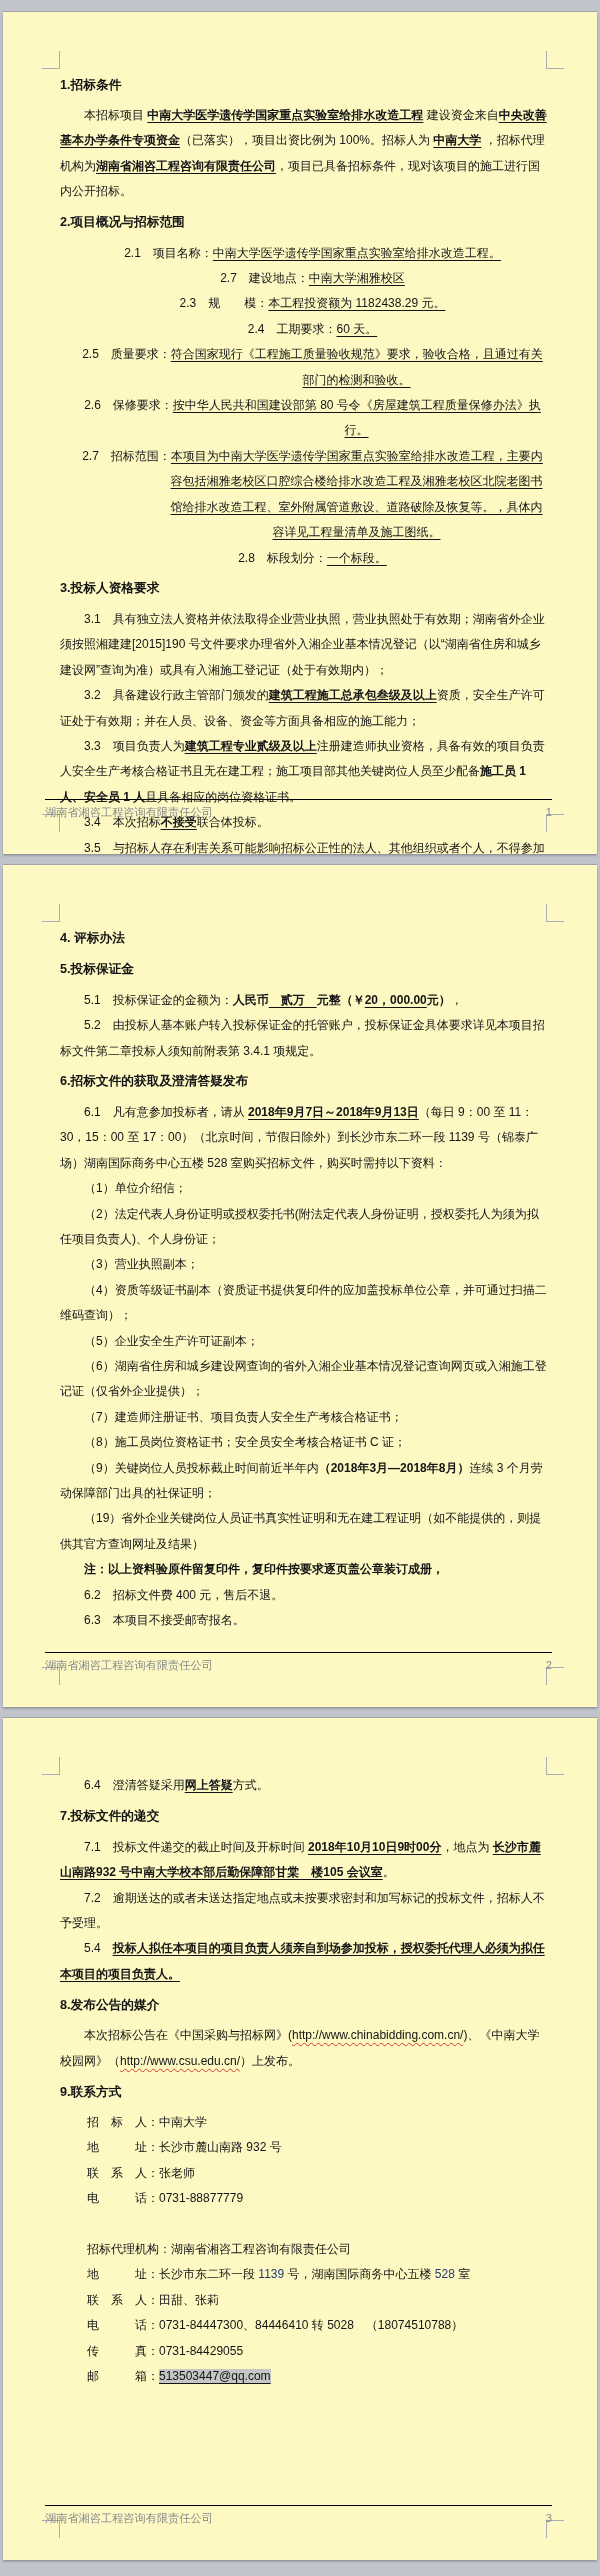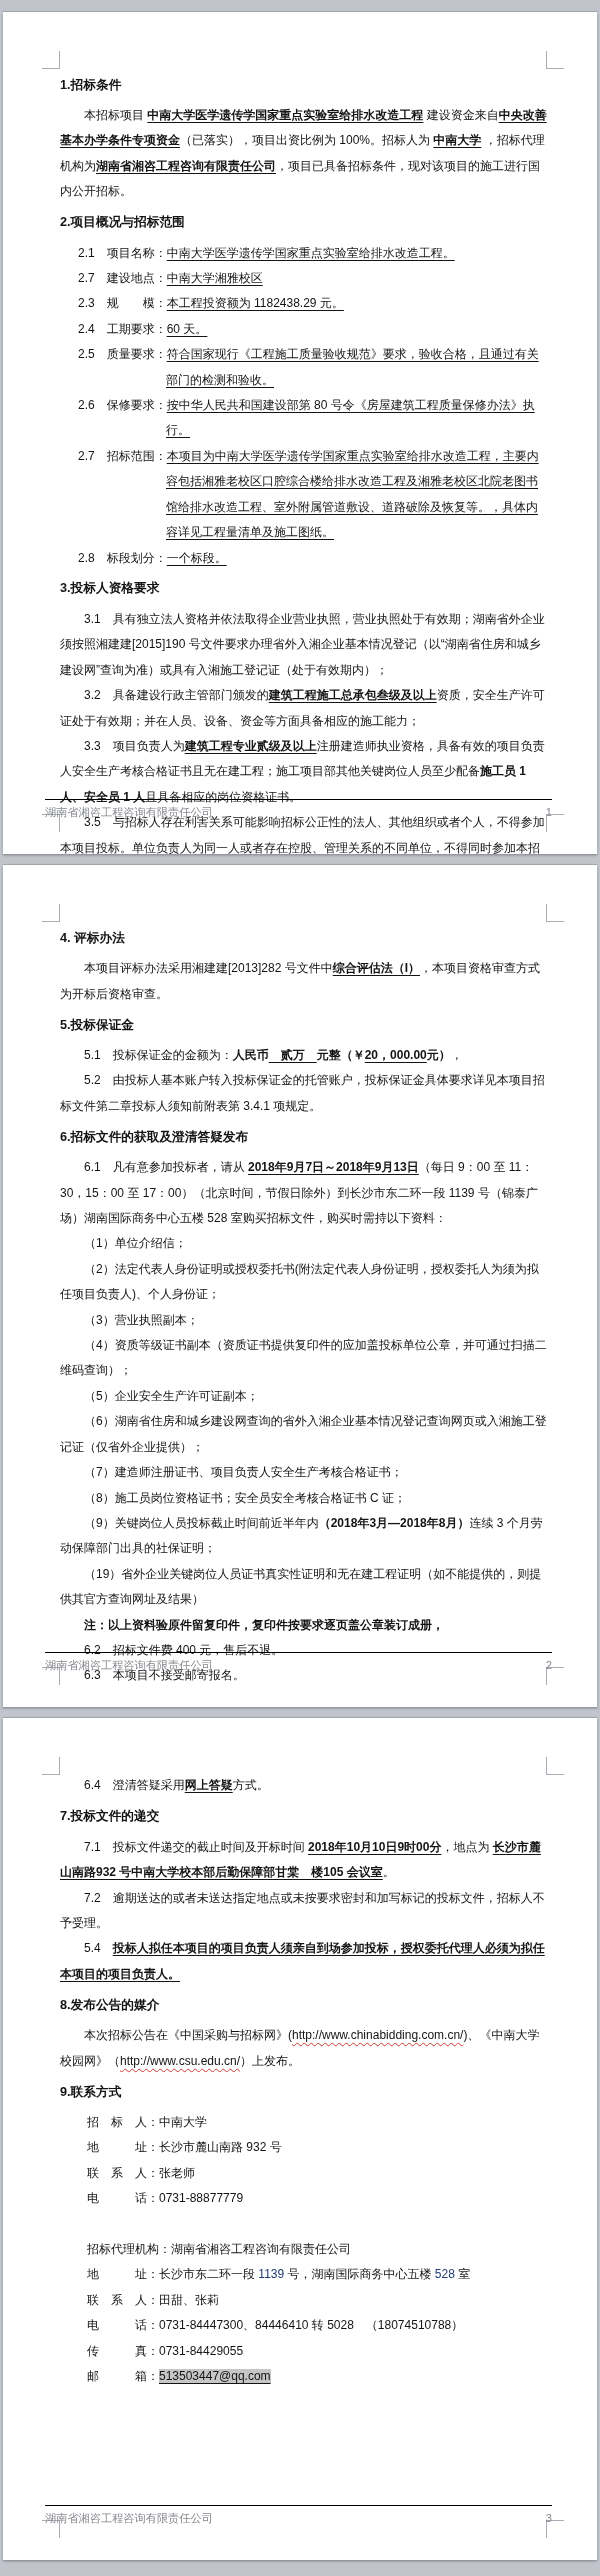--- a/index.html
+++ b/index.html
@@ -7,38 +7,38 @@
     width:600px;
     background:#c1c4cb;
     font-family:"Liberation Sans",sans-serif;
     -webkit-font-smoothing:antialiased;
   }
   .page{
     position:relative;
     width:594px;
     height:842px;
     margin:0 auto;
-    background:#ffffff;
+    background:#fef9c3;
     box-shadow:0 -0.7px 0.7px rgba(0,0,0,.18), 0 1.5px 2.2px rgba(60,64,72,.45);
     box-sizing:border-box;
     overflow:hidden;
   }
   .page + .page{margin-top:11.2px;}
   .page-wrap{padding:12px 0 14px 0;}
   .content{
     position:absolute;
     left:57px; right:50px; top:55px;
     font-size:12px;
     line-height:25.4px;
     color:#141414;
   }
   .blk{white-space:pre-wrap;}
   .blk-h{font-weight:bold;font-size:12.7px;line-height:27px;margin:4.5px 0;}
   .blk-p{text-indent:24px;}
-  .blk-i2{margin-left:18px;padding-left:88px;text-indent:-88px;}
+  .blk-i2{margin-left:18px;padding-left:88px;text-indent:-88px;text-align:center;}
   .blk-c{padding-left:27px;}
   .blk-sp{height:25.4px;}
   .r-b{font-weight:bold;}
   .r-u{text-decoration:underline;text-underline-offset:3px;}
   .r-bu{font-weight:bold;text-decoration:underline;text-underline-offset:3px;}
   .r-wavy{text-decoration-line:underline;text-decoration-style:wavy;text-decoration-color:#d43a2f;text-decoration-thickness:0.7px;text-underline-offset:3px;}
   .r-blue{color:#1f3a6e;}
   .r-email{background:#c6c6c6;text-decoration:underline;text-underline-offset:3px;}
   .footer{
     position:absolute;
@@ -77,36 +77,36 @@
         <div class="blk blk-i2"><span>2.3　规　　模：</span><span class="r-u">本工程投资额为 1182438.29 元。</span></div>
         <div class="blk blk-i2"><span>2.4　工期要求：</span><span class="r-u">60 天。</span></div>
         <div class="blk blk-i2"><span>2.5　质量要求：</span><span class="r-u">符合国家现行《工程施工质量验收规范》要求，验收合格，且通过有关部门的检测和验收。</span></div>
         <div class="blk blk-i2"><span>2.6　保修要求：</span><span class="r-u">按中华人民共和国建设部第 80 号令《房屋建筑工程质量保修办法》执行。</span></div>
         <div class="blk blk-i2"><span>2.7　招标范围：</span><span class="r-u">本项目为中南大学医学遗传学国家重点实验室给排水改造工程，主要内容包括湘雅老校区口腔综合楼给排水改造工程及湘雅老校区北院老图书馆给排水改造工程、室外附属管道敷设、道路破除及恢复等。，具体内容详见工程量清单及施工图纸。</span></div>
         <div class="blk blk-i2"><span>2.8　标段划分：</span><span class="r-u">一个标段。</span></div>
         <div class="blk blk-h"><span>3.投标人资格要求</span></div>
         <div class="blk blk-p"><span>3.1　具有独立法人资格并依法取得企业营业执照，营业执照处于有效期；湖南省外企业须按照湘建建[2015]190 号文件要求办理省外入湘企业基本情况登记（以“湖南省住房和城乡建设网”查询为准）或具有入湘施工登记证（处于有效期内）；</span></div>
         <div class="blk blk-p"><span>3.2　具备建设行政主管部门颁发的</span><span class="r-bu">建筑工程施工总承包叁级及以上</span><span>资质，安全生产许可证处于有效期；并在人员、设备、资金等方面具备相应的施工能力；</span></div>
         <div class="blk blk-p"><span>3.3　项目负责人为</span><span class="r-bu">建筑工程专业贰级及以上</span><span>注册建造师执业资格，具备有效的项目负责人安全生产考核合格证书且无在建工程；施工项目部其他关键岗位人员至少配备</span><span class="r-b">施工员 1 人、安全员 1 人</span><span>且具备相应的岗位资格证书。</span></div>
+        <div class="blk blk-p"><span>3.4　本次招标</span><span class="r-bu">不接受</span><span>联合体投标。</span></div>
         <div class="blk blk-p"><span>3.5　与招标人存在利害关系可能影响招标公正性的法人、其他组织或者个人，不得参加本项目投标。单位负责人为同一人或者存在控股、管理关系的不同单位，不得同时参加本招标项目的投标。</span></div>
       </div>
     <div class="footer">
       <span>湖南省湘咨工程咨询有限责任公司</span>
       <span>1</span>
     </div>
   </div>
 
   <div class="page">
     <div class="cm cm-tl"></div>
     <div class="cm cm-tr"></div>
     <div class="cm cm-bl"></div>
     <div class="cm cm-br"></div>
     <div class="content">
         <div class="blk blk-h"><span>4. 评标办法</span></div>
-        <div class="blk blk-p"><span>本项目评标办法采用湘建建[2013]282 号文件中</span><span class="r-bu">综合评估法（I）</span><span>，本项目资格审查方式为开标后资格审查。</span></div>
         <div class="blk blk-h"><span>5.投标保证金</span></div>
         <div class="blk blk-p"><span>5.1　投标保证金的金额为：</span><span class="r-b">人民币</span><span class="r-bu">　贰万　</span><span class="r-b">元整（￥</span><span class="r-bu">20，000.00</span><span class="r-b">元）</span><span>，</span></div>
         <div class="blk blk-p"><span>5.2　由投标人基本账户转入投标保证金的托管账户，投标保证金具体要求详见本项目招标文件第二章投标人须知前附表第 3.4.1 项规定。</span></div>
         <div class="blk blk-h"><span>6.招标文件的获取及澄清答疑发布</span></div>
         <div class="blk blk-p"><span>6.1　凡有意参加投标者，请从 </span><span class="r-bu">2018年9月7日～2018年9月13日</span><span>（每日 9：00 至 11：30，15：00 至 17：00）（北京时间，节假日除外）到长沙市东二环一段 1139 号（锦泰广场）湖南国际商务中心五楼 528 室购买招标文件，购买时需持以下资料：</span></div>
         <div class="blk blk-p"><span>（1）单位介绍信；</span></div>
         <div class="blk blk-p"><span>（2）法定代表人身份证明或授权委托书(附法定代表人身份证明，授权委托人为须为拟任项目负责人)、个人身份证；</span></div>
         <div class="blk blk-p"><span>（3）营业执照副本；</span></div>
         <div class="blk blk-p"><span>（4）资质等级证书副本（资质证书提供复印件的应加盖投标单位公章，并可通过扫描二维码查询）；</span></div>
         <div class="blk blk-p"><span>（5）企业安全生产许可证副本；</span></div>

